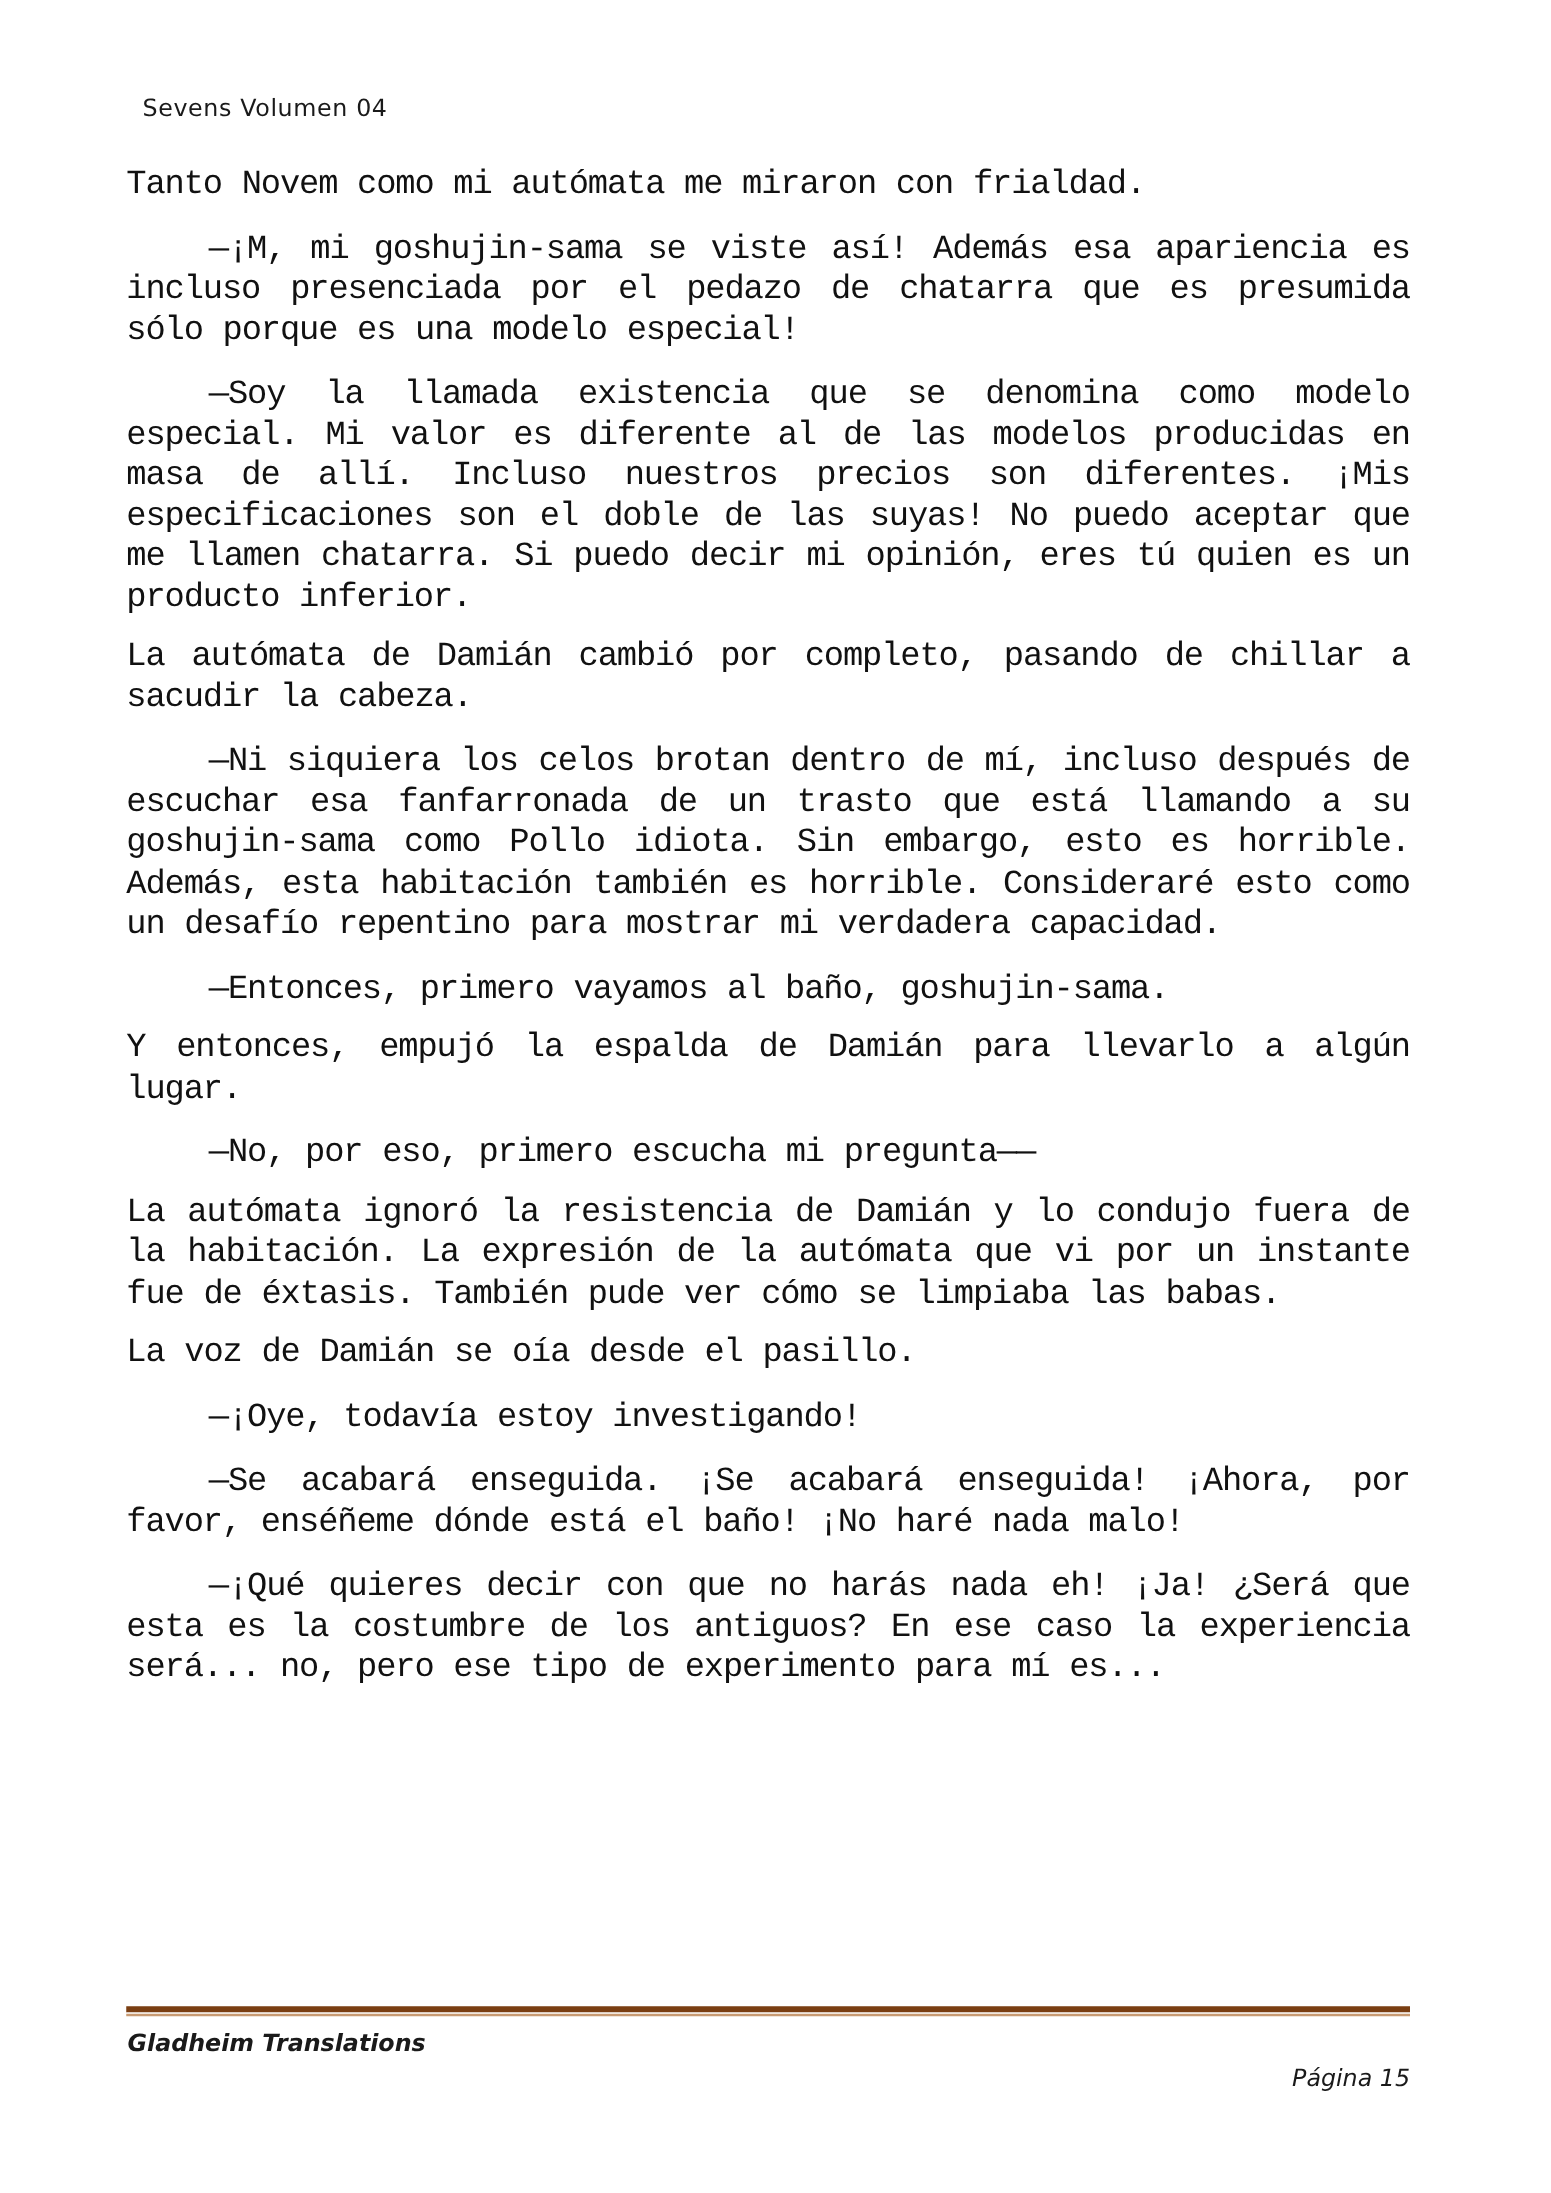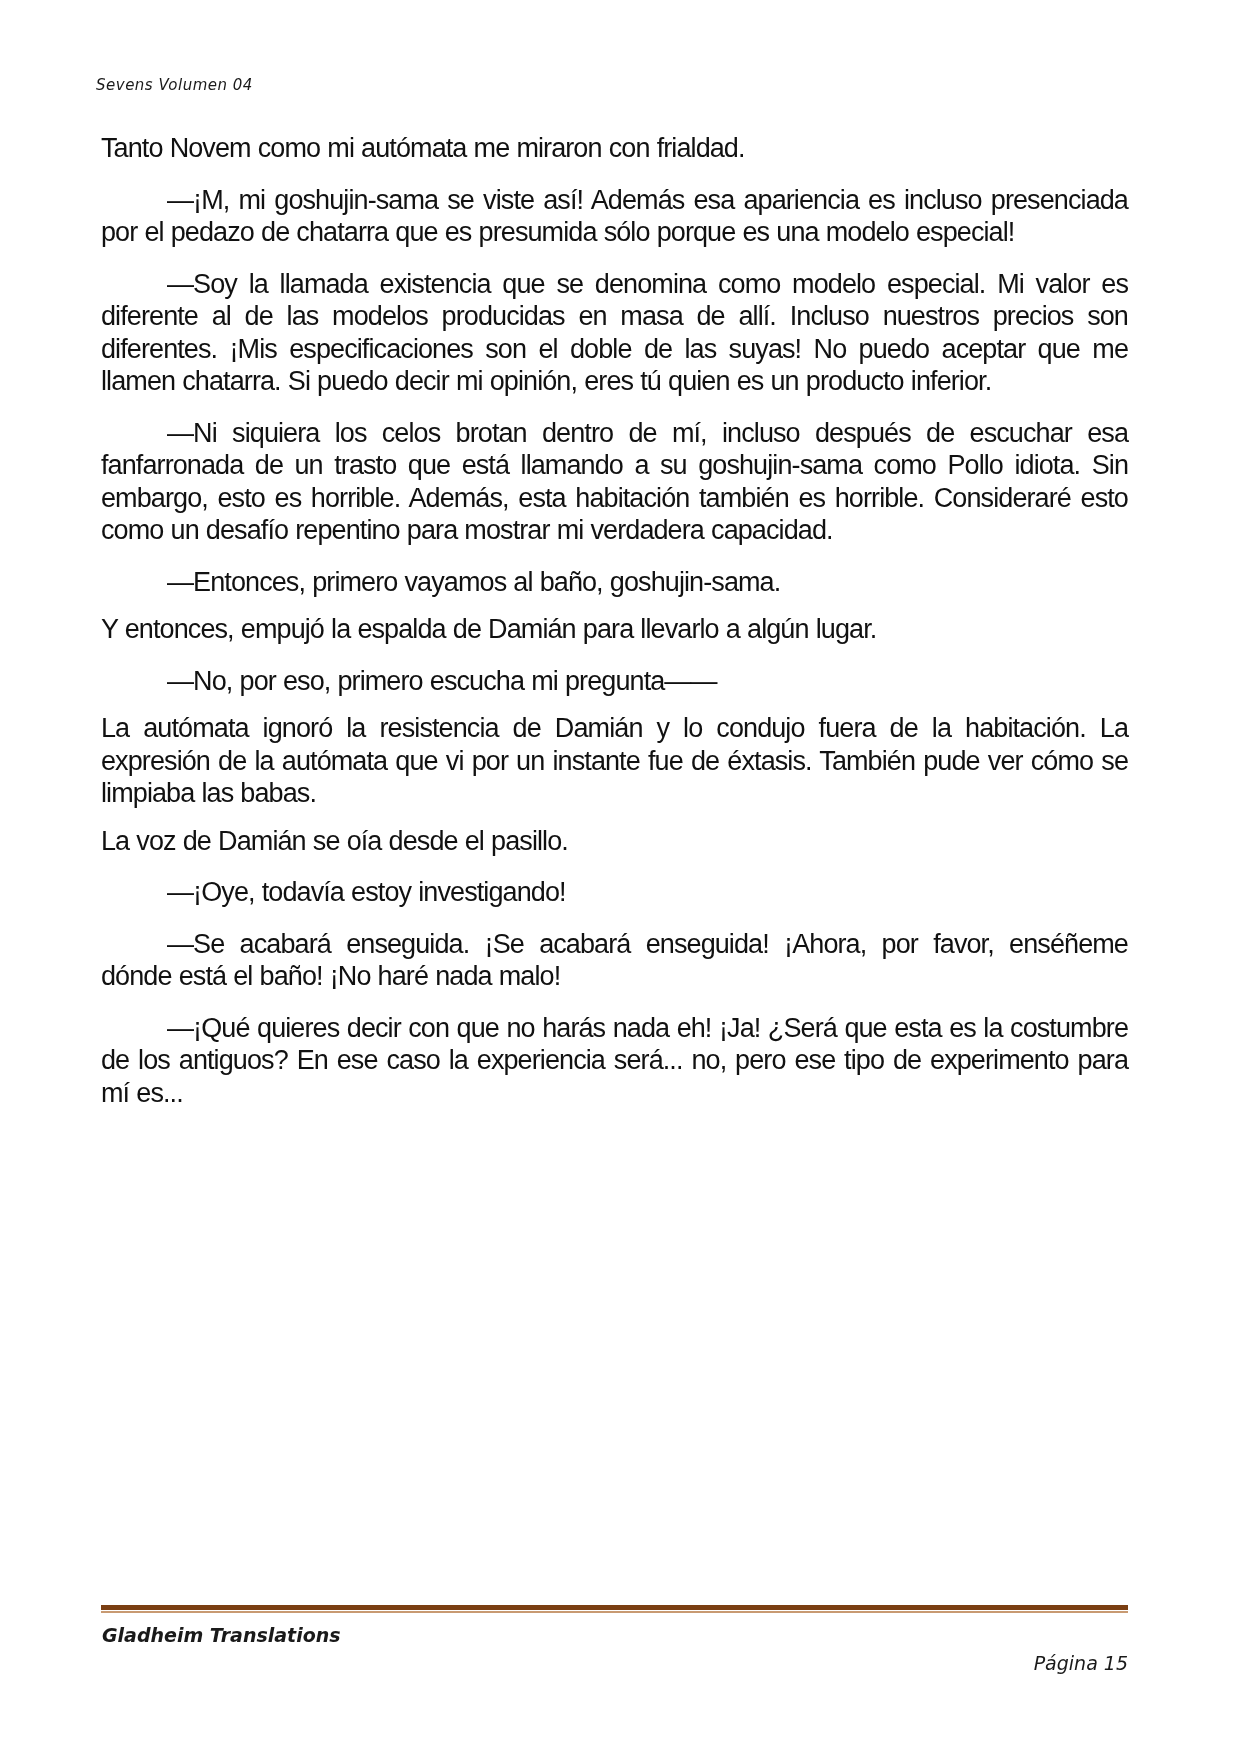--- a/index.html
+++ b/index.html
@@ -1,29 +1,30 @@
 <!DOCTYPE html>
 <html><head>
 <meta charset="utf-8">
 <style>
   html, body { margin: 0; padding: 0; background: #ffffff; }
   body { width: 1241px; height: 1754px; position: relative; overflow: hidden; }
   .page-header {
-    position: absolute; left: 96px; top: 76px;
-    font-family: "DejaVu Sans", sans-serif; font-style: italic;
-    font-size: 15px; color: #1a1a1a; letter-spacing: 0.5px;
+    position: absolute; left: 114px; top: 76px;
+    font-family: "DejaVu Sans", sans-serif; 
+    font-size: 19px; color: #1a1a1a; letter-spacing: 0.5px;
   }
   .body-text {
     position: absolute; left: 101px; top: 132px; width: 1027px;
     font-family: "Liberation Sans", sans-serif;
     font-size: 27px; line-height: 32.5px; color: #111111;
   }
   .para {
     margin: 0 0 15px 0; text-align: justify;
     transform-origin: left top;
+    font-family: Liberation Mono, monospace;
   }
   .para.dialogue { text-indent: 66px; margin-top: 19px; }
   .cond { font-stretch: condensed; letter-spacing: -0.9px; word-spacing: 0.5px; }
   .footer-rule {
     position: absolute; left: 101px; top: 1605px; width: 1027px; height: 9px;
   }
   .footer-rule .thick { height: 5px; background: #7a3e12; }
   .footer-rule .gap { height: 1px; background: #ffffff; }
   .footer-rule .thin { height: 2px; background: #c89a72; }
   .footer-left, .footer-right {
@@ -37,20 +38,21 @@
 </head>
 <body>
 
 <div>
   <div class="page-header">Sevens Volumen 04</div>
 
   <div class="body-text">
     <p class="para cond">Tanto Novem como mi autómata me miraron con frialdad.</p>
     <p class="para cond dialogue">—¡M, mi goshujin-sama se viste así! Además esa apariencia es incluso presenciada por el pedazo de chatarra que es presumida sólo porque es una modelo especial!</p>
     <p class="para cond dialogue">—Soy la llamada existencia que se denomina como modelo especial. Mi valor es diferente al de las modelos producidas en masa de allí. Incluso nuestros precios son diferentes. ¡Mis especificaciones son el doble de las suyas! No puedo aceptar que me llamen chatarra. Si puedo decir mi opinión, eres tú quien es un producto inferior.</p>
+    <p class="para cond">La autómata de Damián cambió por completo, pasando de chillar a sacudir la cabeza.</p>
     <p class="para cond dialogue">—Ni siquiera los celos brotan dentro de mí, incluso después de escuchar esa fanfarronada de un trasto que está llamando a su goshujin-sama como Pollo idiota. Sin embargo, esto es horrible. Además, esta habitación también es horrible. Consideraré esto como un desafío repentino para mostrar mi verdadera capacidad.</p>
     <p class="para cond dialogue">—Entonces, primero vayamos al baño, goshujin-sama.</p>
     <p class="para cond">Y entonces, empujó la espalda de Damián para llevarlo a algún lugar.</p>
     <p class="para cond dialogue">—No, por eso, primero escucha mi pregunta——</p>
     <p class="para cond">La autómata ignoró la resistencia de Damián y lo condujo fuera de la habitación. La expresión de la autómata que vi por un instante fue de éxtasis. También pude ver cómo se limpiaba las babas.</p>
     <p class="para cond">La voz de Damián se oía desde el pasillo.</p>
     <p class="para cond dialogue">—¡Oye, todavía estoy investigando!</p>
     <p class="para cond dialogue">—Se acabará enseguida. ¡Se acabará enseguida! ¡Ahora, por favor, enséñeme dónde está el baño! ¡No haré nada malo!</p>
     <p class="para cond dialogue">—¡Qué quieres decir con que no harás nada eh! ¡Ja! ¿Será que esta es la costumbre de los antiguos? En ese caso la experiencia será... no, pero ese tipo de experimento para mí es...</p>
   </div>

